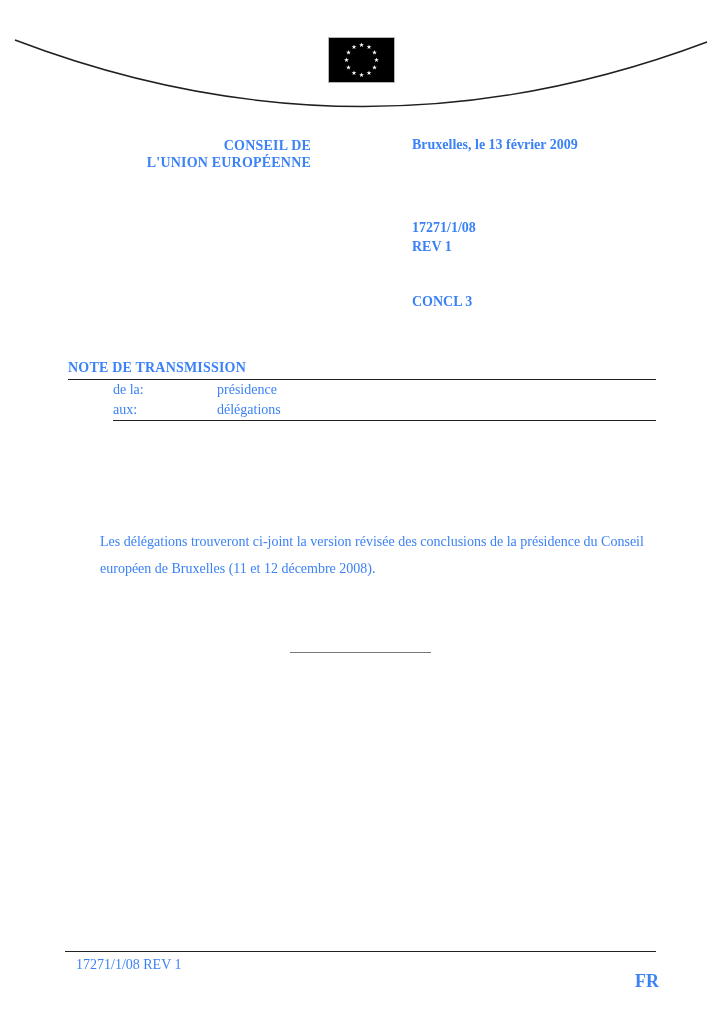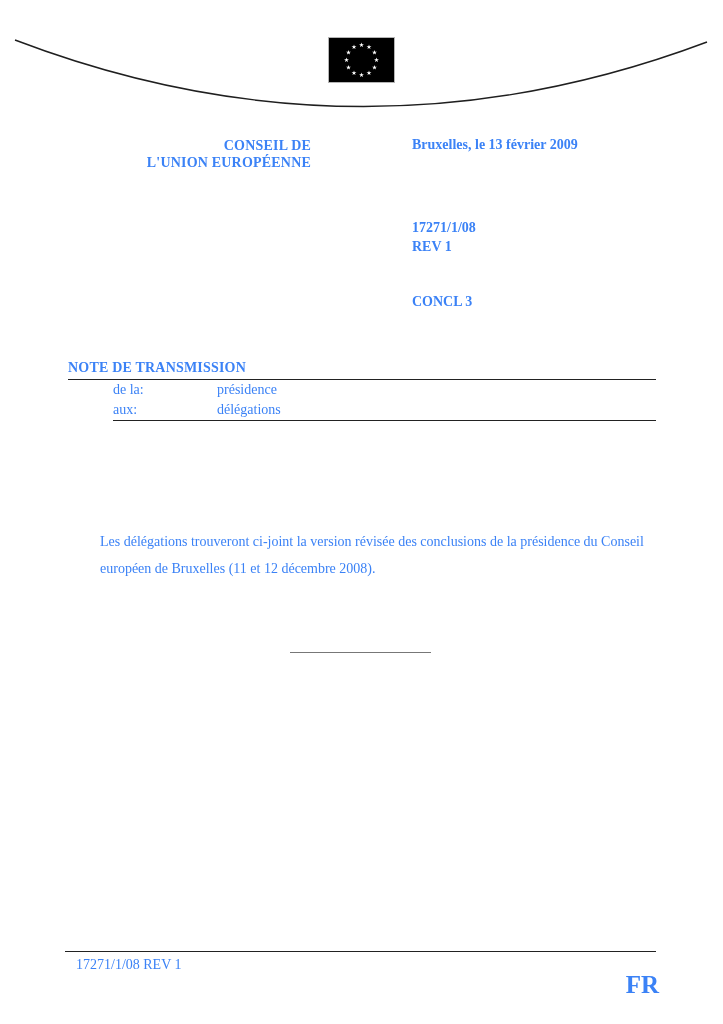--- a/index.html
+++ b/index.html
@@ -63,21 +63,21 @@
     border-top: 1.5px solid #777;
   }
 
   .footer-rule {
     position: absolute; left: 65px; top: 951px; width: 591px;
     border-top: 1.3px solid #222;
   }
   .footer-ref { position: absolute; left: 76px; top: 957px; text-align: center; }
   .footer-lang {
     position: absolute; right: 64px; top: 971px;
-    font-weight: bold; font-size: 25px;
+    font-weight: bold; font-size: 18px;
   }
 </style>
 </head>
 <body>
 
 <div class="page">
 
   <svg class="curve-svg" viewBox="0 0 723 130" xmlns="http://www.w3.org/2000/svg">
     <path d="M 15 40 Q 361 172 707 42" fill="none" stroke="#1f1f1f" stroke-width="1.4"></path>
   </svg>

